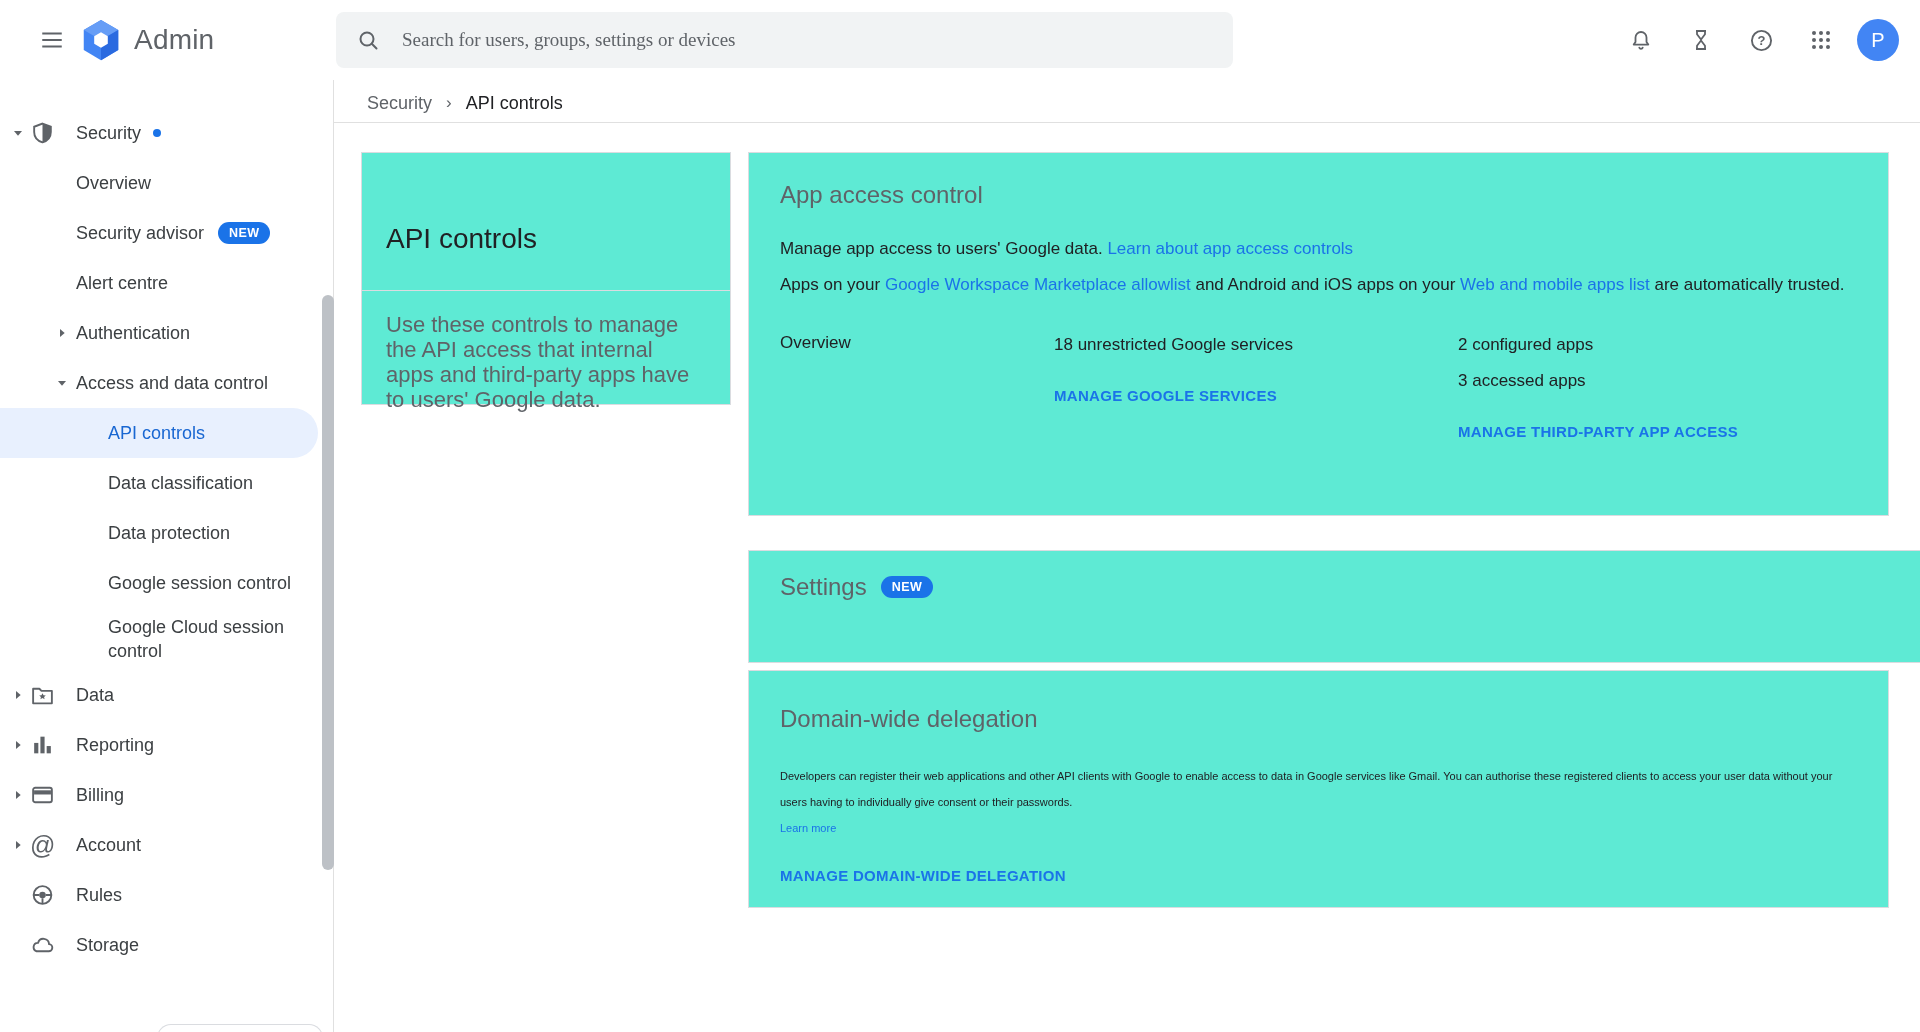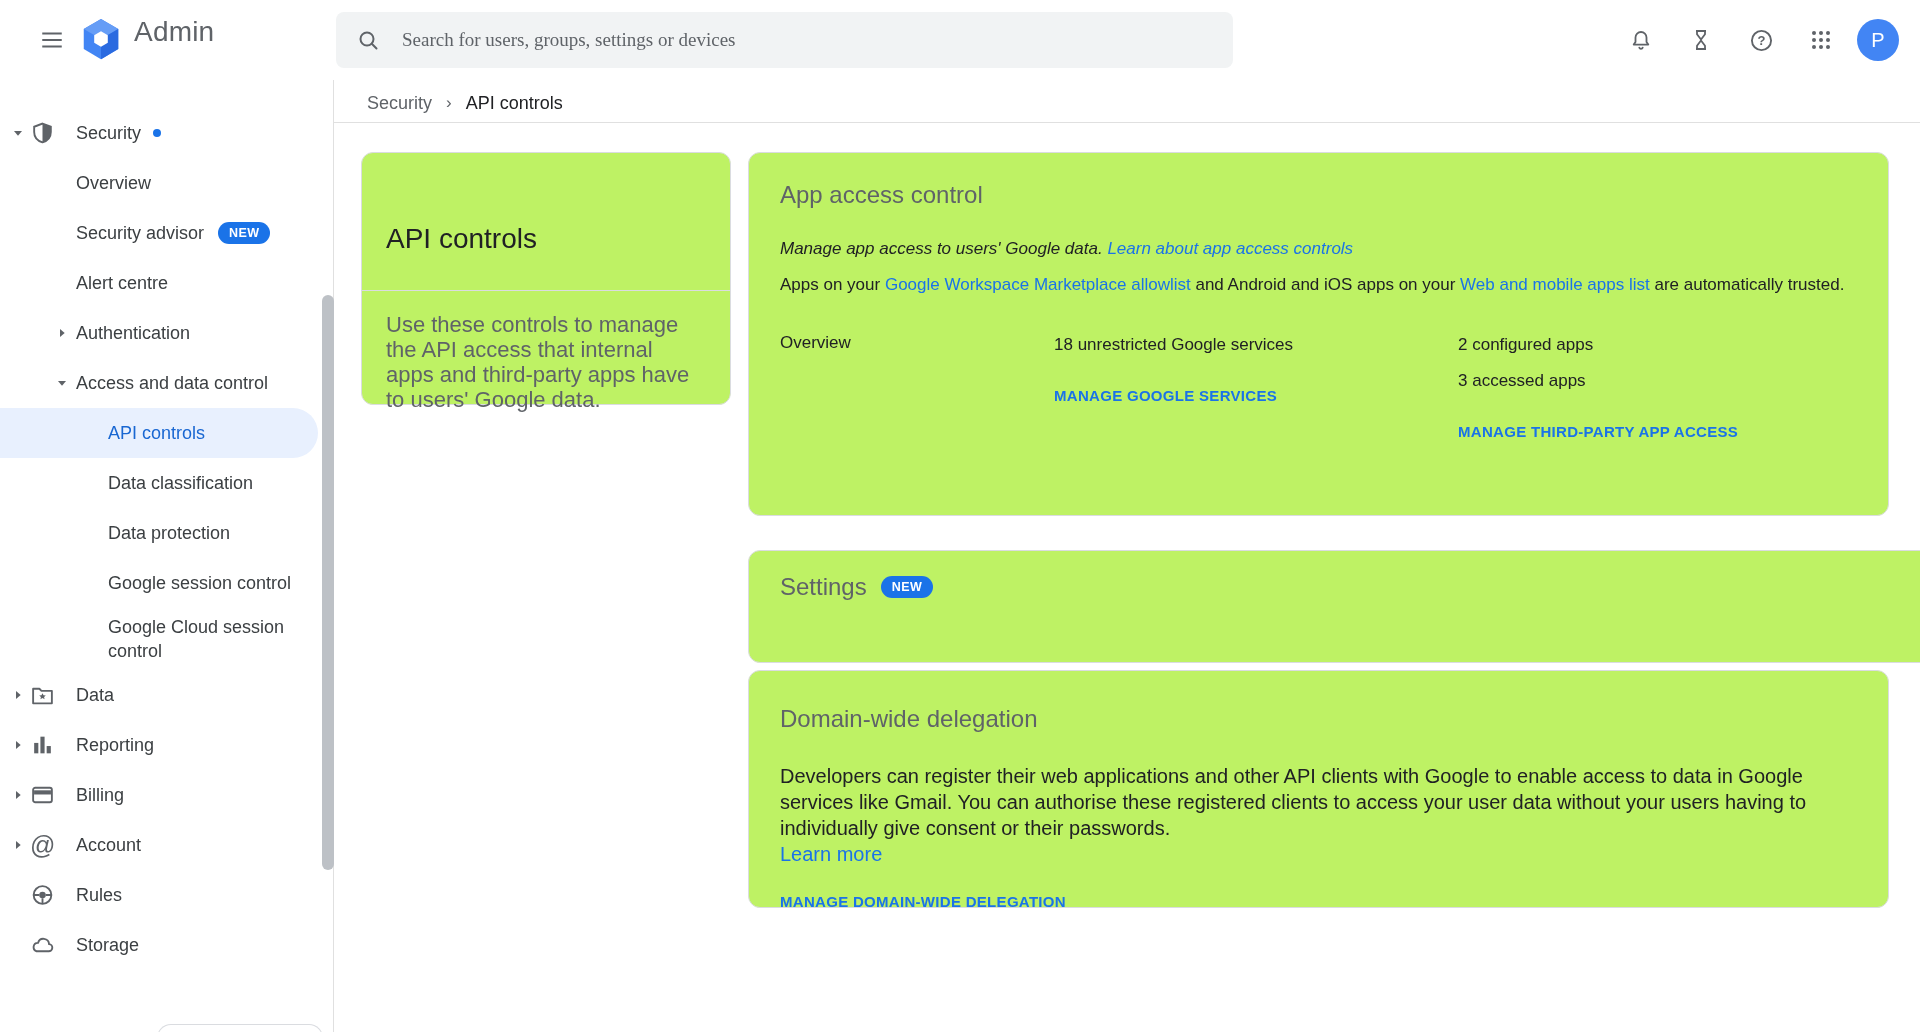--- a/index.html
+++ b/index.html
@@ -3,21 +3,21 @@
 <meta charset="utf-8">
 <style>
   * { box-sizing: border-box; margin: 0; padding: 0; }
   html, body { width: 1920px; height: 1032px; overflow: hidden; background: #fff;
     font-family: "Liberation Sans", "DejaVu Sans", sans-serif; color: #202124; }
 
   
   .topbar { position: absolute; left: 0; top: 0; width: 1920px; height: 80px; background: #fff; z-index: 5; }
   .hamburger { position: absolute; left: 30px; top: 18px; width: 44px; height: 44px;
     display: flex; align-items: center; justify-content: center; cursor: pointer; }
-  .logo { position: absolute; left: 78px; top: 16px; height: 48px; display: flex; cursor: pointer; }
+  .logo { position: absolute; left: 78px; top: 16px; height: 48px; display: flex; align-items: center; cursor: pointer; }
   .logo-text { font-size: 28px; color: #5f6368; margin-left: 10px; letter-spacing: 0.2px; }
   .searchbar { position: absolute; left: 336px; top: 12px; width: 897px; height: 56px;
     background: #f1f3f4; border-radius: 8px; display: flex; align-items: center; padding: 0 20px; }
   .searchbar svg { flex: 0 0 auto; margin-right: 22px; }
   .searchbar input { flex: 1; border: none; outline: none; background: transparent;
     font-size: 19px; color: #202124; font-family: Liberation Serif, serif; }
   .searchbar input::placeholder { color: #5f6368; opacity: 1; }
   .top-icons { position: absolute; right: 0; top: 0; height: 80px; display: flex; align-items: center; }
   .icon-btn { width: 48px; height: 48px; margin-right: 12px; display: flex; align-items: center;
     justify-content: center; cursor: pointer; border: none; background: transparent; }
@@ -50,48 +50,48 @@
   .notif-dot { width: 8px; height: 8px; border-radius: 50%; background: #1a73e8; margin-left: 12px; flex: 0 0 auto; }
   .badge-new { background: #1a73e8; color: #fff; font-size: 12.5px; font-weight: 700; letter-spacing: 0.4px;
     border-radius: 11px; padding: 4px 11px; margin-left: 14px; flex: 0 0 auto; }
   .icon-at { font-size: 25px; color: #5f6368; line-height: 24px; }
   .sb-scrollbar { position: absolute; left: 322px; top: 295px; width: 12px; height: 575px;
     background: #bdc1c6; border-radius: 6px; z-index: 6; cursor: grab; }
   .bottom-stub { position: absolute; left: 157px; top: 1024px; width: 166px; height: 16px;
     border: 1px solid #dadce0; border-bottom: none; border-radius: 14px 14px 0 0; background: #fff; }
 
   
-  .card { position: absolute; background: #bef264; border: 1px solid #dadce0; border-radius: 12px; }
+  .card { position: absolute; background: #5eead4; border: 1px solid #dadce0; border-radius: 0; }
   .info-card { left: 361px; top: 152px; width: 370px; height: 253px; }
   .info-card-header { height: 138px; padding: 70px 24px 0 24px; border-bottom: 1px solid #dadce0; }
   .info-card-title { font-size: 28px; color: #202124; font-weight: 400; }
   .info-card-body { padding: 21px 24px 0 24px; font-size: 22px; line-height: 25px; color: #5f6368; }
 
   .panel-title { font-size: 24px; font-weight: 400; color: #5f6368; line-height: 32px; }
   .app-panel { left: 748px; top: 152px; width: 1141px; height: 364px; padding: 26px 31px; }
   .app-panel p { font-size: 17px; line-height: 24px; }
-  .p1 { margin-top: 26px; font-style: italic; }
+  .p1 { margin-top: 26px; }
   .p2 { margin-top: 12px; }
   a.inline-link { color: #1a73e8; text-decoration: none; cursor: pointer; }
   .stats-row { margin-top: 36px; display: flex; }
   .overview-label { width: 274px; font-size: 17px; font-weight: 500; color: #202124; flex: 0 0 auto; }
   .stat-col { width: 404px; flex: 0 0 auto; }
   .stat-line { font-size: 17px; line-height: 24px; color: #202124; }
   .stat-line + .stat-line { margin-top: 12px; }
   .manage-link { display: inline-block; margin-top: 30px; font-size: 15px; font-weight: 600;
     letter-spacing: 0.3px; color: #1a73e8; text-decoration: none; cursor: pointer; }
 
   .settings-panel { left: 748px; top: 550px; width: 1364px; height: 113px; padding: 20px 31px; }
   .settings-title-row { display: flex; align-items: center; }
   .settings-body { margin-top: 24px; font-size: 17px; line-height: 24px; color: #202124; }
   .expand-btn { position: absolute; right: 30px; top: 22px; width: 36px; height: 36px; border: none;
     background: transparent; display: flex; align-items: center; justify-content: center; cursor: pointer; }
 
   .delegation-panel { left: 748px; top: 670px; width: 1141px; height: 238px; padding: 32px 31px 0 31px; }
-  .delegation-body { margin-top: 28px; font-size: 20px; line-height: 26px; color: #202124; }
+  .delegation-body { margin-top: 28px; font-size: 11px; line-height: 26px; color: #202124; }
   .delegation-panel .manage-link { margin-top: 26px; }
 </style>
 </head>
 <body>
 
 <div class="topbar">
   <div class="hamburger">
     <svg width="26" height="26" viewBox="0 0 24 24" fill="none" stroke="#5f6368" stroke-width="2">
         <path d="M3 6h18M3 12h18M3 18h18"></path>
       </svg>

